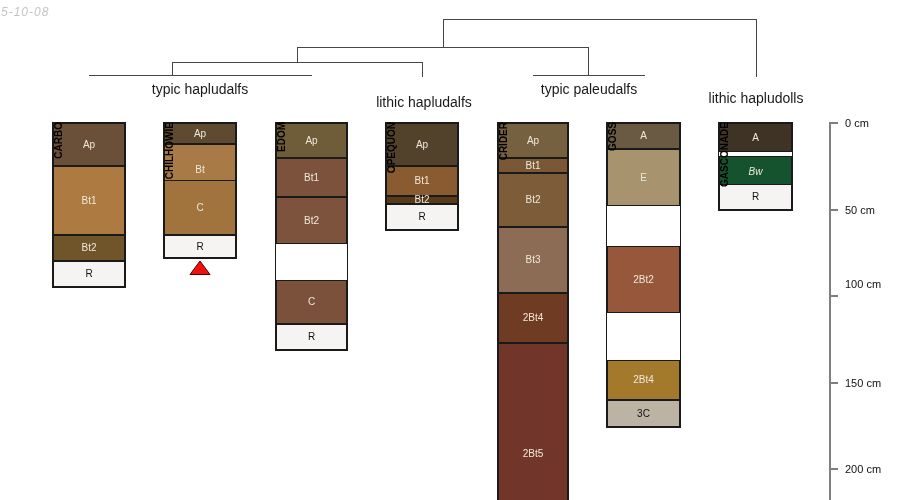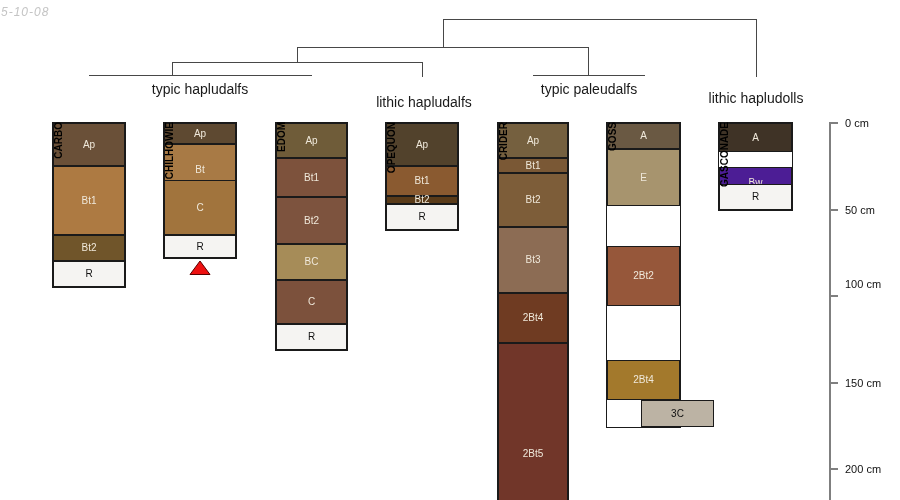--- a/index.html
+++ b/index.html
@@ -95,23 +95,20 @@
     <div class="profile-col" style="left: 275px; top: 122px; width: 73px; height: 229px;">
       <div class="horizon" style="top: 0px; height: 35px; background: rgb(111, 92, 57);">
         <span>Ap</span>
       </div>
       <div class="horizon" style="top: 35px; height: 39px; background: rgb(125, 82, 60);">
         <span>Bt1</span>
       </div>
       <div class="horizon" style="top: 74px; height: 47px; background: rgb(125, 83, 62);">
         <span>Bt2</span>
       </div>
-      <div class="horizon" style="top: 121px; height: 36px; background: rgb(166, 140, 88);">
-        <span>BC</span>
-      </div>
       <div class="horizon" style="top: 157px; height: 44px; background: rgb(124, 81, 60);">
         <span>C</span>
       </div>
       <div class="horizon dark-text" style="top: 201px; height: 26px; background: rgb(245, 244, 242);">
         <span>R</span>
       </div>
     </div>
     <div class="profile-name" style="top: 109px; right: 628px;">EDOM</div>
     <div class="profile-col" style="left: 385px; top: 122px; width: 74px; height: 109px;">
       <div class="horizon" style="top: 0px; height: 43px; background: rgb(82, 66, 44);">
@@ -149,36 +146,36 @@
       </div>
     </div>
     <div class="profile-name" style="top: 109px; right: 406px;">CRIDER</div>
     <div class="profile-col" style="left: 606px; top: 122px; width: 75px; height: 306px;">
       <div class="horizon" style="top: 0px; height: 26px; background: rgb(106, 89, 67);">
         <span>A</span>
       </div>
       <div class="horizon" style="top: 26px; height: 57px; background: rgb(167, 148, 110);">
         <span>E</span>
       </div>
-      <div class="horizon" style="top: 123px; height: 60px; background: rgb(150, 87, 58);">
+      <div class="horizon" style="top: 123px; height: 67px; background: rgb(150, 87, 58);">
         <span>2Bt2</span>
       </div>
       <div class="horizon" style="top: 237px; height: 40px; background: rgb(163, 121, 44);">
         <span>2Bt4</span>
       </div>
-      <div class="horizon dark-text" style="top: 277px; height: 27px; background: rgb(188, 179, 164); margin-left: 34px;">
+      <div class="horizon dark-text" style="top: 277px; height: 27px; background: rgb(188, 179, 164);">
         <span>3C</span>
       </div>
     </div>
     <div class="profile-name" style="top: 109px; right: 297px;">GOSS</div>
     <div class="profile-col" style="left: 718px; top: 122px; width: 75px; height: 89px;">
       <div class="horizon" style="top: 0px; height: 29px; background: rgb(63, 51, 38);">
         <span>A</span>
       </div>
-      <div class="horizon" style="top: 44px; height: 32px; background: #4c1d95;">
+      <div class="horizon" style="top: 33px; height: 32px; background: #14532d; font-style: italic;">
         <span>Bw</span>
       </div>
       <div class="horizon dark-text" style="top: 61px; height: 26px; background: rgb(245, 244, 242);">
         <span>R</span>
       </div>
     </div>
     <div class="profile-name" style="top: 109px; right: 185px;">GASCONADE</div>
     <div class="axis-line" style="left: 829px; top: 123px; width: 2px; height: 377px;"></div>
     <div class="axis-tick" style="left: 829px; top: 122px; width: 9px; height: 2px;"></div>
     <div class="axis-label" style="left: 845px; top: 116px;">0 cm</div>

